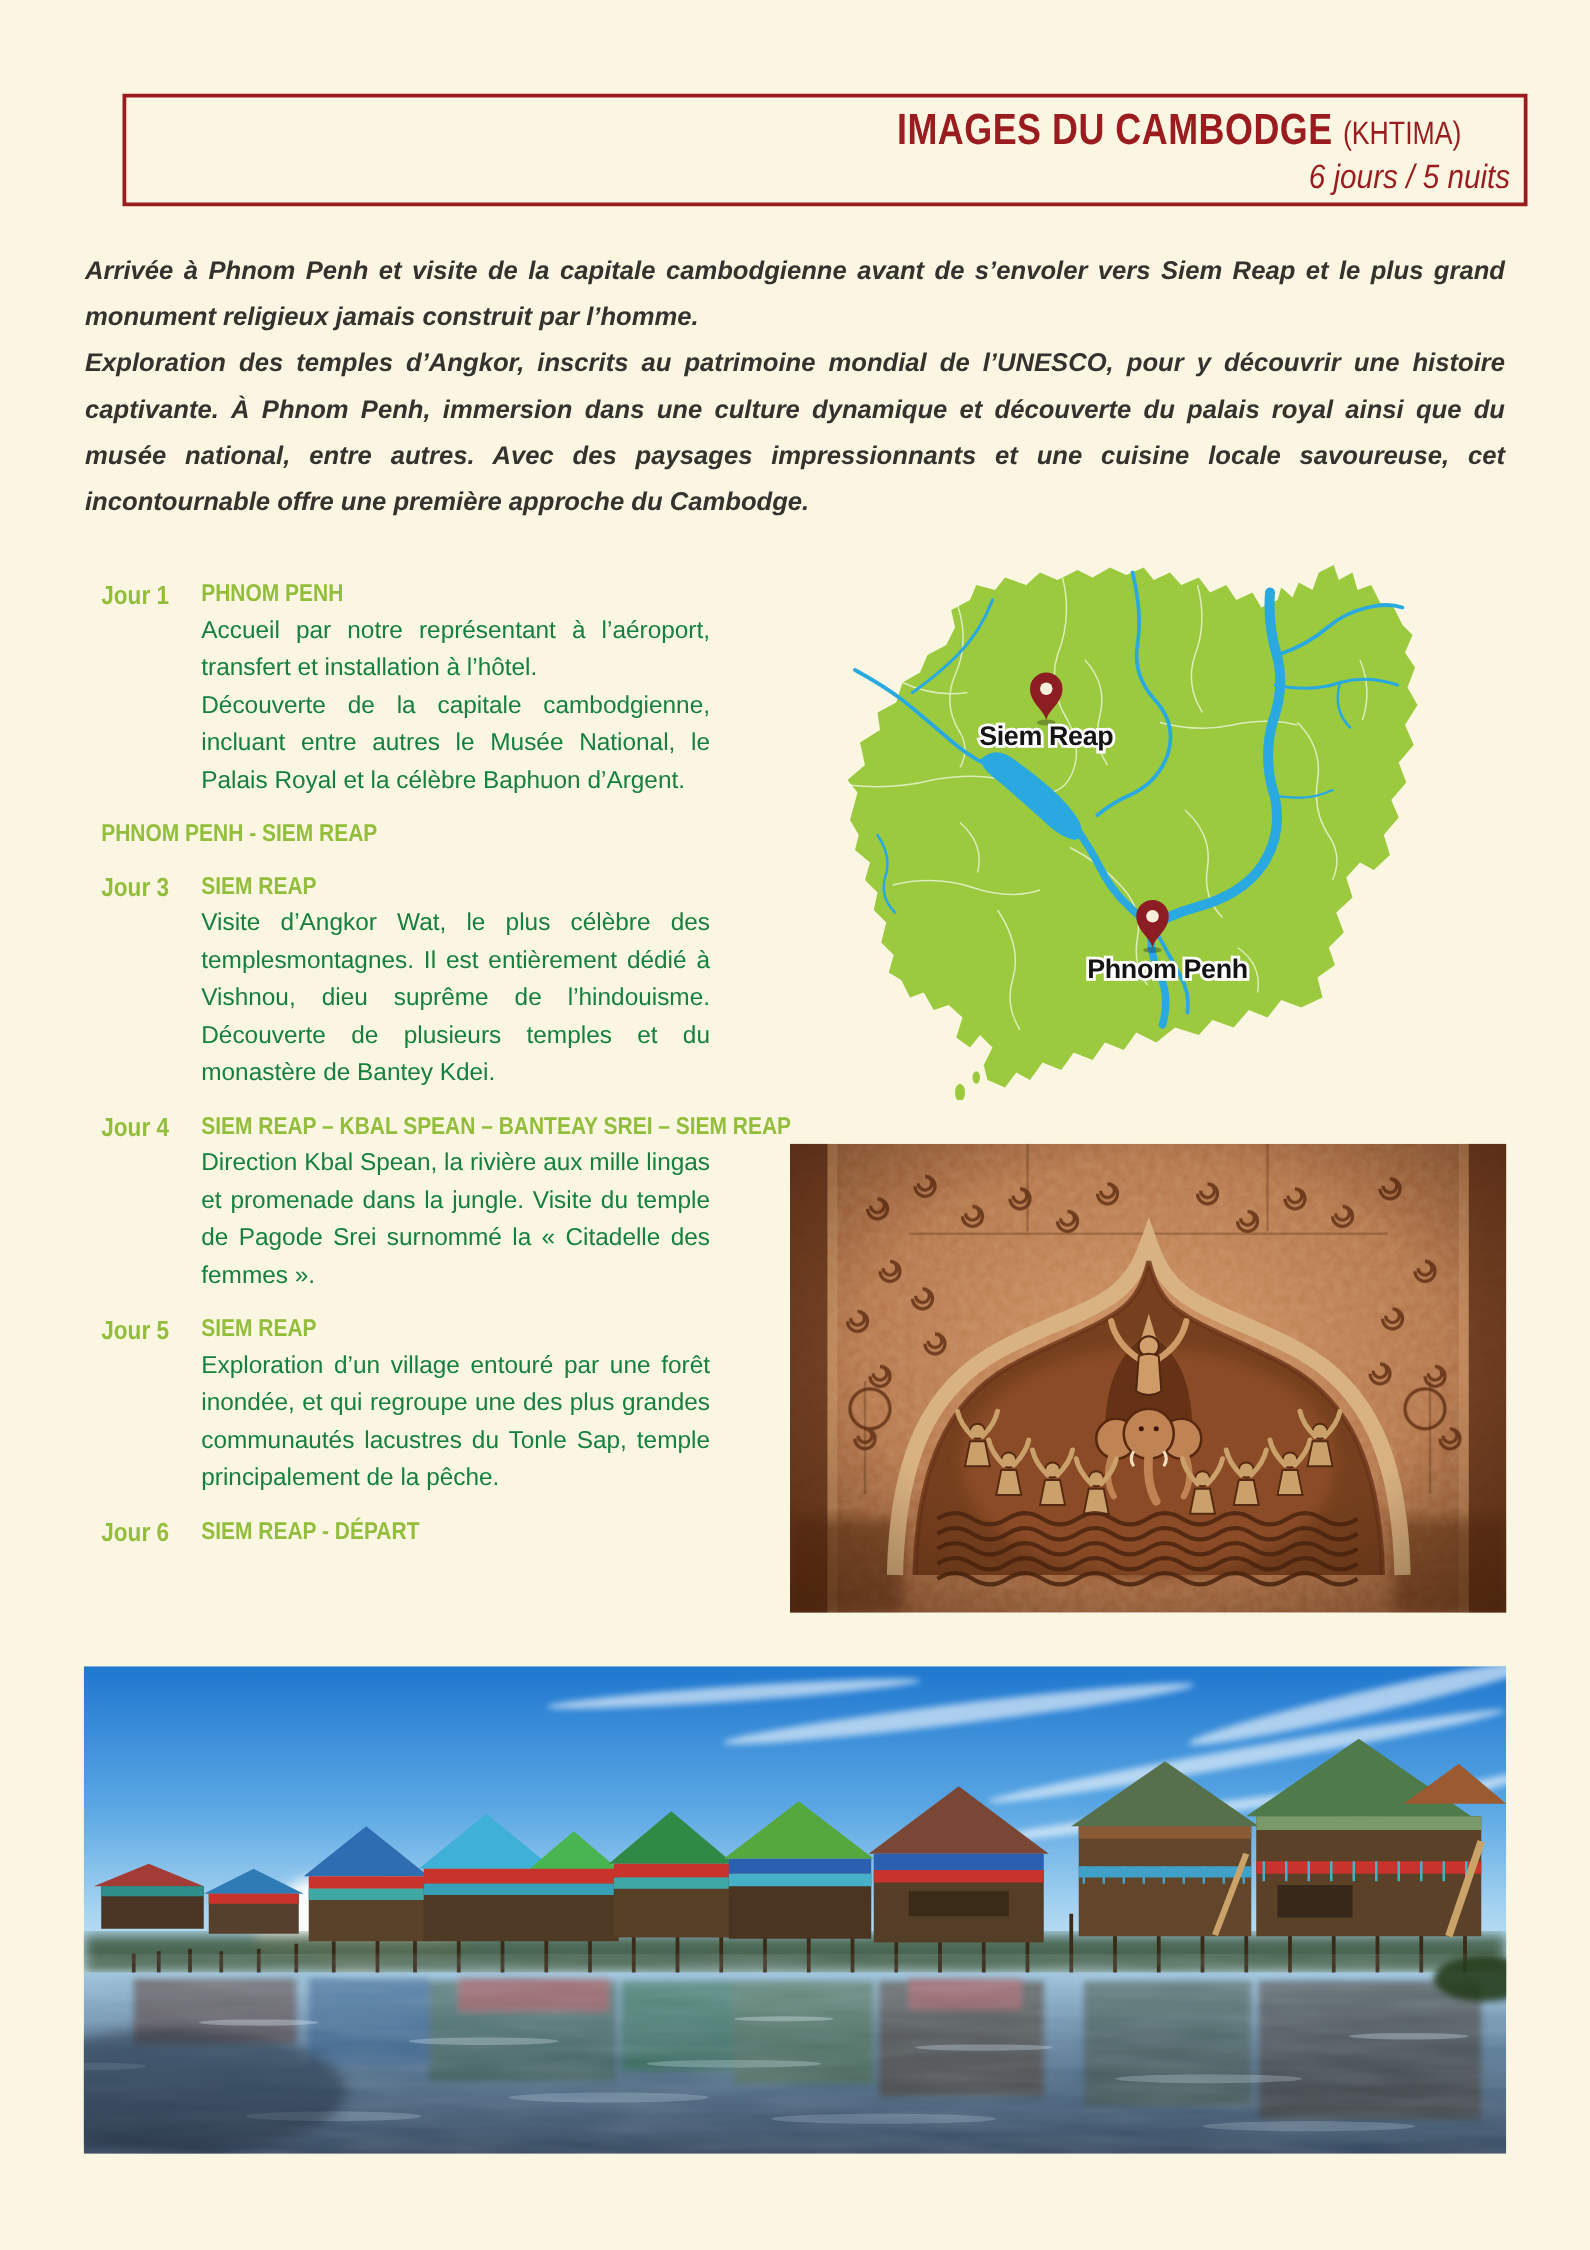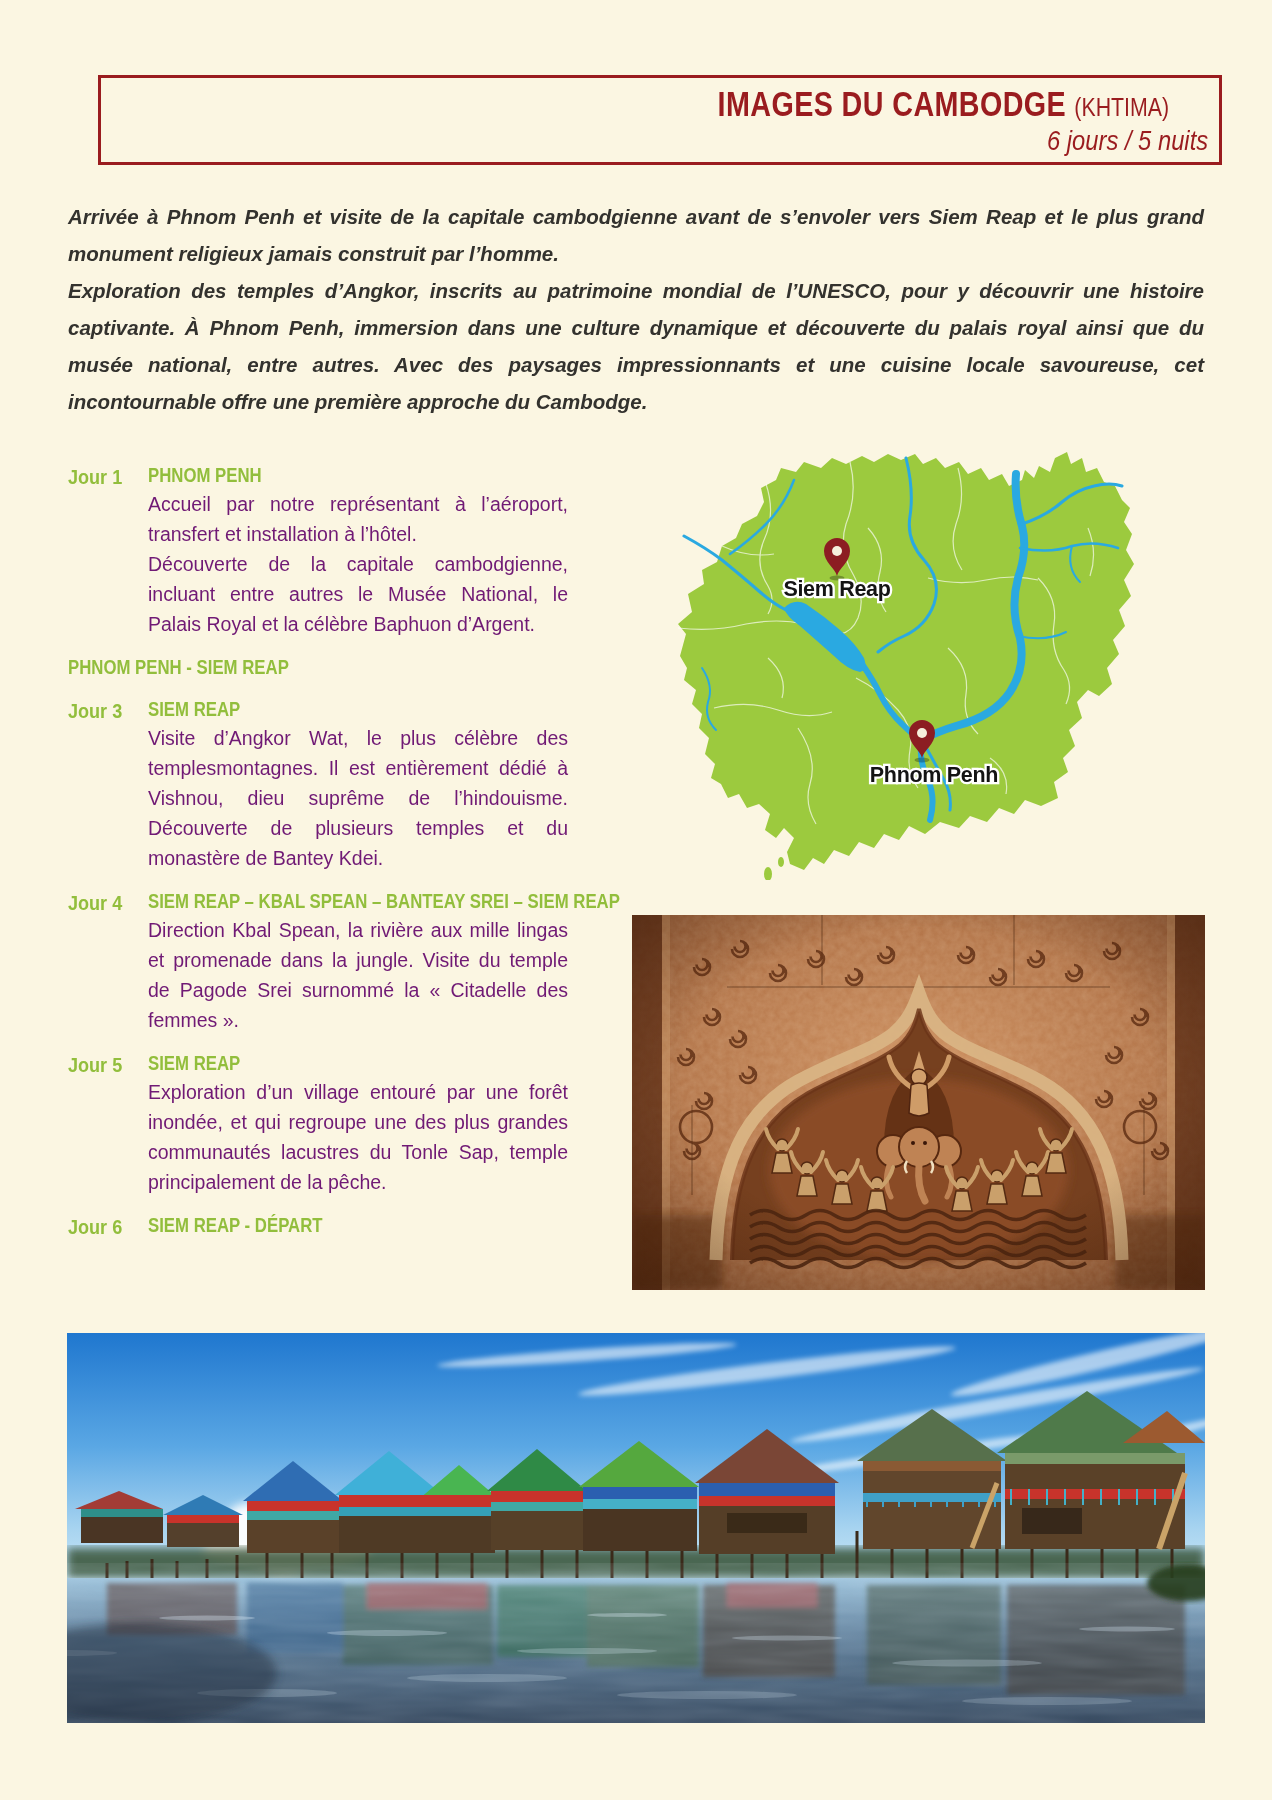--- a/index.html
+++ b/index.html
@@ -16,26 +16,26 @@
   .title-code{font-size:26px;font-weight:400;}
   .title-sub{margin-top:2px;font-size:27px;font-style:italic;color:#9A1C1F;transform:scaleX(.88);}
 
   
   .intro{left:68px;top:198px;width:1136px;font-style:italic;font-size:20.5px;line-height:37px;
          color:#33322e;text-align:justify;}
   .intro p{margin:0;font-weight:bold;}
 
   
   .itinerary{left:68px;top:464px;width:500px;}
-  .entry{display:flex;margin-bottom:17px;}
+  .entry{display:flex;margin-bottom:17px;margin-left:13px;}
   .entry .day{flex:0 0 80px;color:#92BE3C;font-weight:700;font-size:21px;padding-top:1px;}
   .entry .content{flex:1;min-width:0;}
   .entry h3{margin:0 0 2px 0;color:#92BE3C;font-size:19.5px;font-weight:700;white-space:nowrap;}
   .cond{display:inline-block;transform:scaleX(.86);transform-origin:0 50%;}
-  .entry p{margin:0;font-size:19.5px;line-height:30px;color:#701a75;text-align:justify;}
+  .entry p{margin:0;font-size:19.5px;line-height:30px;color:#15803d;text-align:justify;}
 
   
   .map-svg{left:618px;top:428px;width:522px;height:452px;}
   .carving{left:632px;top:915px;width:573px;height:375px;}
   .village{left:67px;top:1333px;width:1138px;height:390px;}
   svg{display:block;}
   .map-label{font-family:"Liberation Sans",sans-serif;font-size:21.5px;font-weight:700;
              fill:#141414;stroke:#ffffff;stroke-width:4.5px;paint-order:stroke;letter-spacing:-.3px;}
 </style>
 </head>

